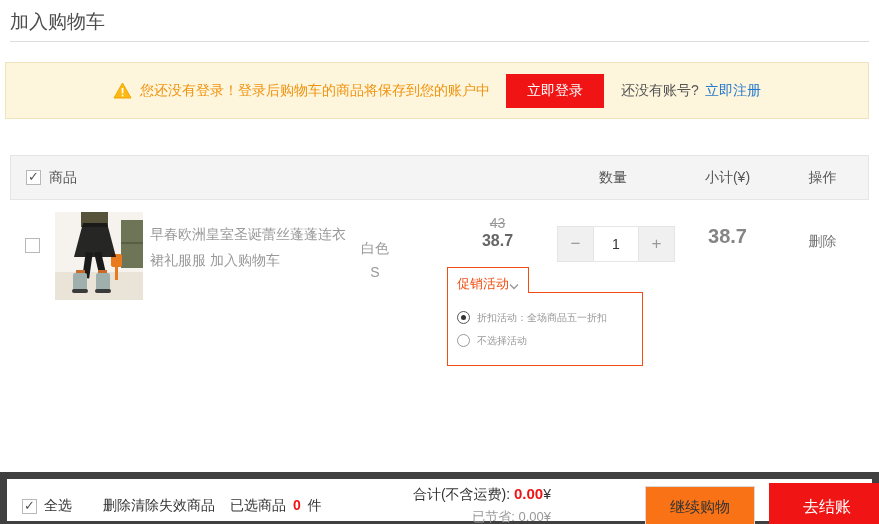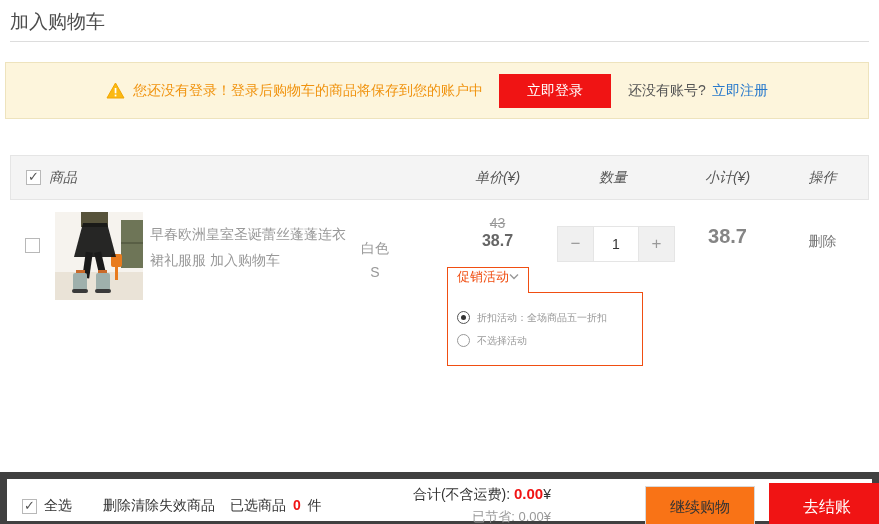--- a/index.html
+++ b/index.html
@@ -10,39 +10,39 @@
   
   .page-title { position:absolute; top:9px; left:10px; font-size:19px; font-weight:normal; color:#4d4d4d; }
   .divider { position:absolute; top:41px; left:10px; right:10px; height:1px; background:#ddd; }
 
   
   .banner { position:absolute; top:62px; left:5px; right:10px; height:57px;
             background:#fdf5dc; border:1px solid #eee3bd;
             display:flex; align-items:center; justify-content:center; font-size:14px; }
   .warn-icon { display:inline-flex; }
   .banner-msg { color:#f0930f; margin:0 16px 0 8px; }
-  .login-btn { background:#f01414; color:#fff; border:none; font-size:14px; padding:8px 28px; cursor:pointer;
+  .login-btn { background:#f01414; color:#fff; border:none; font-size:14px; padding:8px 21px; cursor:pointer;
                font-family:inherit; }
   .no-account { color:#555; margin-left:17px; }
   .register-link { color:#2779cc; margin-left:6px; text-decoration:none; cursor:pointer; }
 
   
   .checkbox { width:15px; height:15px; border:1px solid #b8b8b8; background:#fff; display:inline-block;
               position:relative; cursor:pointer; flex-shrink:0; }
   .checkbox.checked::after { content:"\2713"; position:absolute; left:1px; top:-2px; font-size:13px;
               color:#555; font-weight:bold; }
   .radio { width:13px; height:13px; border:1px solid #999; border-radius:50%; background:#fff;
            position:relative; flex-shrink:0; }
   .radio.selected { border-color:#555; }
   .radio.selected::after { content:""; position:absolute; left:3px; top:3px; width:5px; height:5px;
            border-radius:50%; background:#333; }
 
   
   .cart-table { position:absolute; top:155px; left:10px; right:10px; }
-  .thead { position:relative; height:45px; background:#f4f4f4; border:1px solid #e5e5e5;font-style:italic; }
+  .thead { position:relative; height:45px; background:#f4f4f4; border:1px solid #e5e5e5; }
   .th { position:absolute; top:0; height:43px; line-height:43px; font-size:14px; color:#555; text-align:center; }
   .th-product  { left:38px; text-align:left; }
   .th-price    { left:419px; width:135px; }
   .th-qty      { left:544px; width:116px; }
   .th-subtotal { left:669px; width:95px; }
   .th-action   { left:789px; width:45px; }
   .cb-head { position:absolute; left:15px; top:14px; }
 
   .trow { position:relative; height:113px; background:#fff; }
   .cb-row { position:absolute; left:15px; top:38px; }
@@ -61,21 +61,21 @@
               border-left:none; border-right:none; text-align:center; font-size:14px; color:#333;
               background:#fff; font-family:inherit; }
   .c-subtotal { position:absolute; left:670px; top:25px; width:95px; text-align:center;
               font-size:20px; font-weight:bold; color:#858585; }
   .c-action { position:absolute; left:790px; top:33px; width:45px; text-align:center; font-size:14px;
               color:#777; cursor:pointer; }
 
   
   .promo-tab { position:absolute; left:437px; top:67px; height:26px; padding:0 9px;
                border:1px solid #f04e12; border-bottom:none; background:#fff; color:#f04e12;
-               font-size:13px; display:flex; align-items:flex-start; gap:0; z-index:2; cursor:pointer; }
+               font-size:13px; display:flex; align-items:flex-end; gap:0; z-index:2; cursor:pointer; }
   .promo-panel { position:absolute; left:437px; top:92px; width:196px; height:74px;
                border:1px solid #f04e12; background:#fff; z-index:1; padding:13px 0 0 9px; }
   .promo-option { display:flex; align-items:center; gap:7px; height:23px; font-size:10px;
                color:#999; cursor:pointer; white-space:nowrap; }
 
   
   .footer { position:absolute; left:0; top:472px; width:879px; height:56px; background:#fff;
             border:7px solid #404040; }
   .footer-left { position:absolute; left:15px; top:0; height:54px; display:flex; align-items:center;
             font-size:14px; color:#333; }
@@ -112,21 +112,20 @@
     <span class="banner-msg">您还没有登录！登录后购物车的商品将保存到您的账户中</span>
     <button class="login-btn">立即登录</button>
     <span class="no-account">还没有账号?</span>
     <a class="register-link">立即注册</a>
   </div>
 
   <div class="cart-table">
     <div class="thead">
       <span class="checkbox checked cb-head"></span>
       <span class="th th-product">商品</span>
-      <span class="th th-price">单价(¥)</span>
       <span class="th th-qty">数量</span>
       <span class="th th-subtotal">小计(¥)</span>
       <span class="th th-action">操作</span>
     </div>
 
     <div class="trow">
       <span class="checkbox cb-row"></span>
 
       <svg class="c-image" viewBox="0 0 88 88">
         <rect width="88" height="88" fill="#f6f3ee"></rect>

